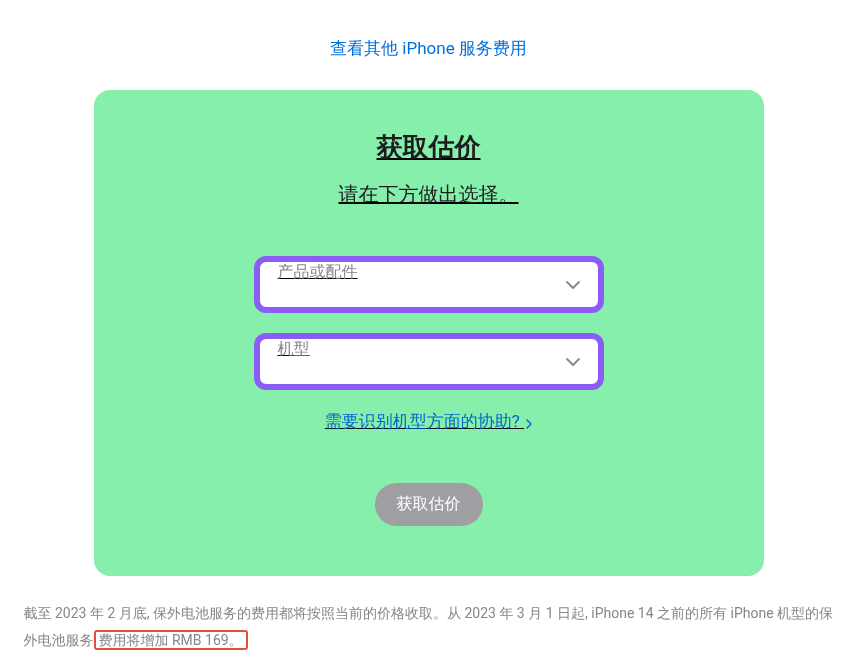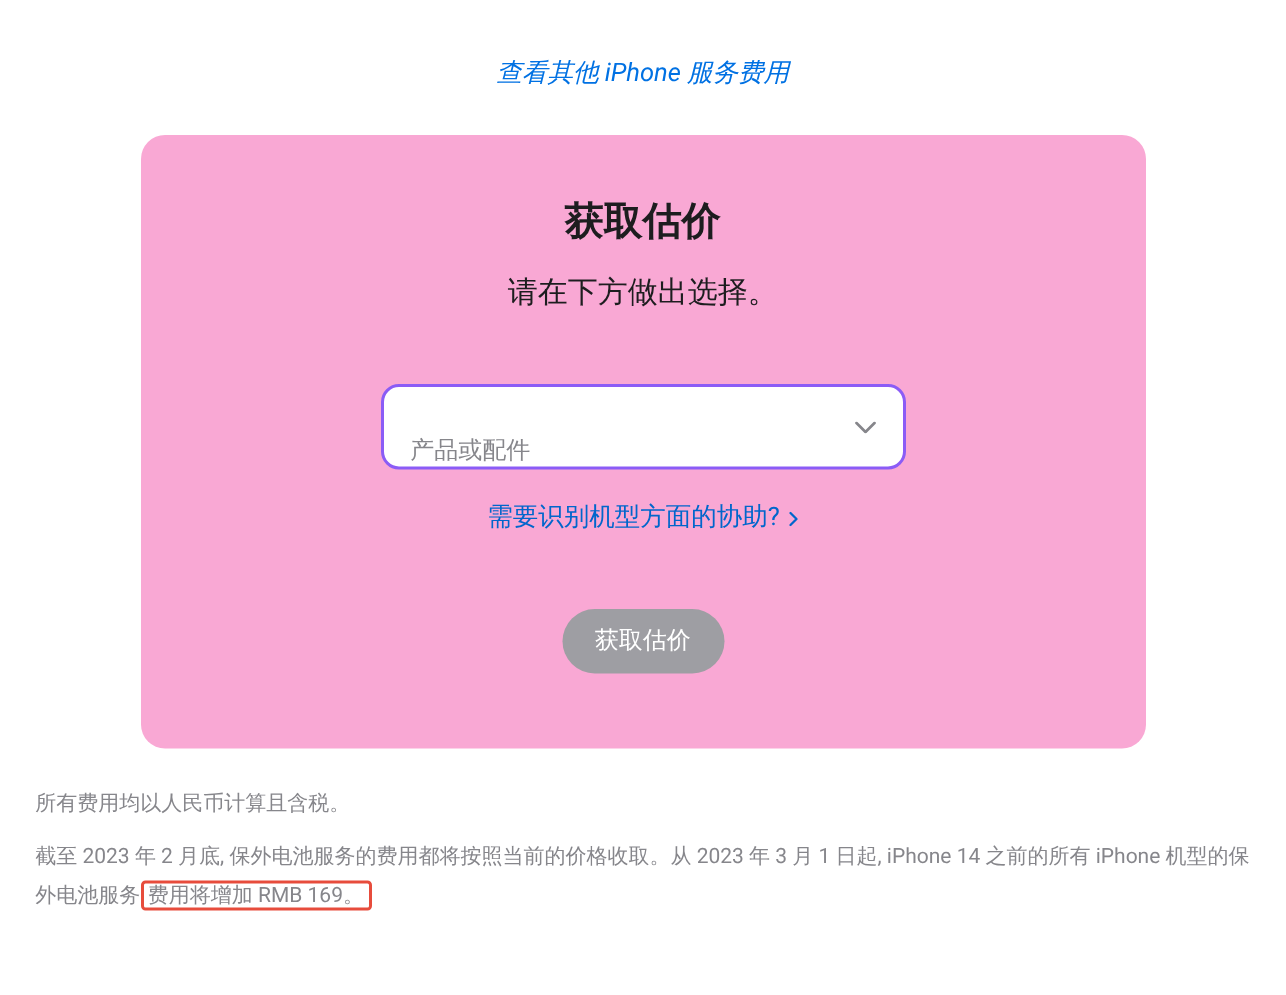--- a/index.html
+++ b/index.html
@@ -16,29 +16,29 @@
     }
     .top-link {
       text-align: center;
       padding-top: 37px;
       padding-bottom: 30px;
     }
     .top-link a {
       color: #0071e3;
       text-decoration: none;
       font-size: 17px;
-      font-style: italic;
     }
     .card {
       width: 670px;
       margin: 0 auto;
-      background: #f9a8d4;
+      background: #86efac;
       border-radius: 16px;
       padding: 40px 30px 50px 30px;
       text-align: center;
+      text-decoration: underline;
     }
     .card-title {
       font-size: 26px;
       font-weight: 600;
       color: #1d1d1f;
       margin-bottom: 16px;
     }
     .card-subtitle {
       font-size: 20px;
       color: #1d1d1f;
@@ -46,28 +46,28 @@
     }
     .select-wrapper {
       width: 350px;
       margin: 0 auto 20px auto;
       position: relative;
     }
     .select-box {
       width: 100%;
       height: 57px;
       background: #ffffff;
-      border: 2px solid #8b5cf6;
+      border: 6px solid #8b5cf6;
       border-radius: 12px;
       padding: 0 44px 0 18px;
       font-size: 16px;
       color: #86868b;
       text-align: left;
       display: flex;
-      align-items: flex-end;
+      align-items: flex-start;
       cursor: pointer;
       position: relative;
     }
     .chevron {
       position: absolute;
       right: 18px;
       top: 50%;
       transform: translateY(-50%);
       width: 14px;
       height: 8px;
@@ -133,33 +133,42 @@
     <div class="select-box">
       <span>产品或配件</span>
       <span class="chevron">
         <svg width="14" height="8" viewBox="0 0 14 8">
             <path d="M1 1 L7 7 L13 1" stroke="#86868b" stroke-width="1.8" fill="none" stroke-linecap="round" stroke-linejoin="round"></path>
           </svg>
       </span>
     </div>
   </div>
 
+  <div class="select-wrapper">
+    <div class="select-box">
+      <span>机型</span>
+      <span class="chevron">
+        <svg width="14" height="8" viewBox="0 0 14 8">
+            <path d="M1 1 L7 7 L13 1" stroke="#86868b" stroke-width="1.8" fill="none" stroke-linecap="round" stroke-linejoin="round"></path>
+          </svg>
+      </span>
+    </div>
+  </div>
 
   <div class="help-link">
     <a href="#">
       <span>需要识别机型方面的协助?</span>
       <span class="help-chevron">
         <svg width="6" height="10" viewBox="0 0 6 10">
             <path d="M1 1 L5 5 L1 9" stroke="#0066cc" stroke-width="1.5" fill="none" stroke-linecap="round" stroke-linejoin="round"></path>
           </svg>
       </span>
     </a>
   </div>
 
   <button class="get-estimate-btn">获取估价</button>
 </div>
 
 <div class="footer-text">
-  <p class="footer-p1">所有费用均以人民币计算且含税。</p>
   <p>
     <span>截至 2023 年 2 月底, 保外电池服务的费用都将按照当前的价格收取。从 2023 年 3 月 1 日起, iPhone 14 之前的所有 iPhone 机型的保外电池服务</span><span class="highlight-box">费用将增加 RMB 169。</span>
   </p>
 </div>
 
 </body></html>

